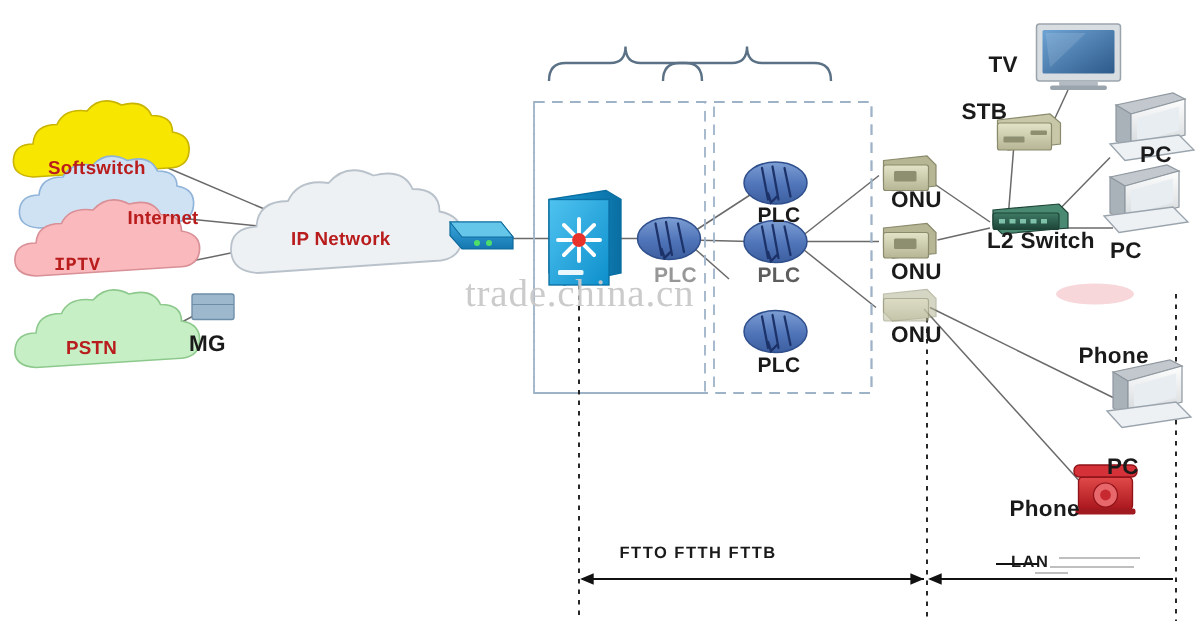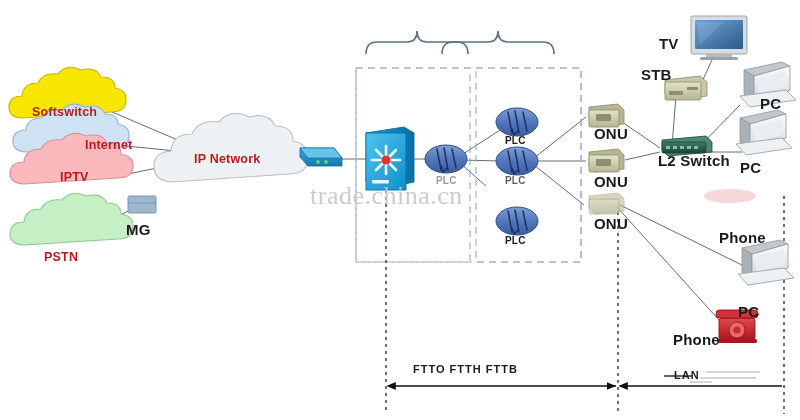--- a/index.html
+++ b/index.html
@@ -16,21 +16,21 @@
     position:absolute;
     font-family:"Liberation Sans", sans-serif;
     font-weight:bold;
     color:#1a1a1a;
     white-space:nowrap;
     line-height:1;
     letter-spacing:.2px;
   }
   .cloud-lbl{font-size:12.5px;color:#b91c1c;}
   .node-lbl{font-size:15px;}
-  .small-lbl{font-size:10px;}
+  .small-lbl{font-size:14px;}
   .span-lbl{font-size:11px;letter-spacing:1px;}
   .wm{
     position:absolute;
     left:310px;top:181px;
     font-size:26px;
     font-family:"Liberation Serif", serif;
     color:#c9c9c9;
     letter-spacing:.5px;
     font-weight:normal;
     opacity:.95;
@@ -316,22 +316,22 @@
     <ellipse cx="730" cy="196" rx="26" ry="7" fill="#f0b6b9" opacity="0.55"></ellipse>
     <g opacity="0.5" stroke="#555" stroke-width="1" fill="none">
       <line x1="706" y1="372" x2="760" y2="372"></line>
       <line x1="700" y1="378" x2="756" y2="378"></line>
       <line x1="690" y1="382" x2="712" y2="382"></line>
     </g>
   </svg>
 
   <div class="lbl cloud-lbl" style="left:32px;top:106px;">Softswitch</div>
   <div class="lbl cloud-lbl" style="left:38px;top:139px;margin-left:47px;">Internet</div>
-  <div class="lbl cloud-lbl" style="left:60px;top:171px;">IPTV</div>
-  <div class="lbl cloud-lbl" style="left:44px;top:226px;margin-top:25px;">PSTN</div>
+  <div class="lbl cloud-lbl" style="left:36px;top:171px;font-family:Liberation Mono, monospace;">IPTV</div>
+  <div class="lbl cloud-lbl" style="left:44px;top:226px;">PSTN</div>
   <div class="lbl cloud-lbl" style="left:178px;top:153px;padding-left:16px;">IP Network</div>
 
   <div class="lbl node-lbl" style="left:126px;top:222px;">MG</div>
 
   <div class="lbl small-lbl" style="left:436px;top:176px;opacity:.45;">PLC</div>
   <div class="lbl small-lbl" style="left:505px;top:136px;">PLC</div>
   <div class="lbl small-lbl" style="left:505px;top:176px;opacity:.7;">PLC</div>
   <div class="lbl small-lbl" style="left:505px;top:236px;">PLC</div>
 
   <div class="lbl node-lbl" style="left:594px;top:126px;">ONU</div>

